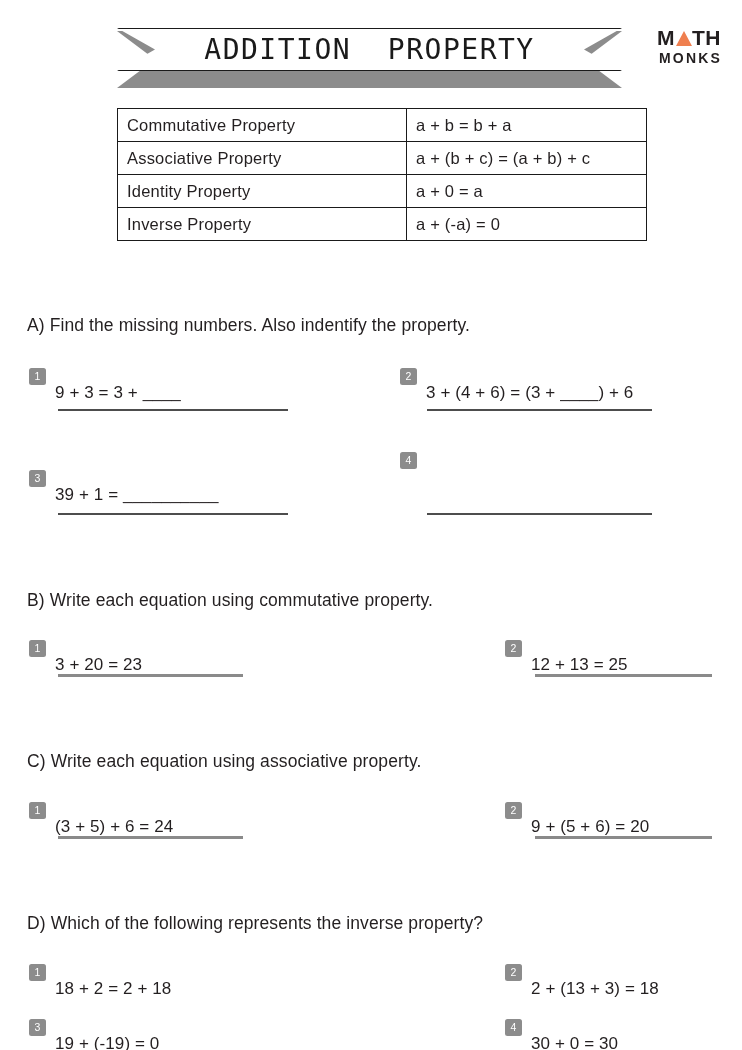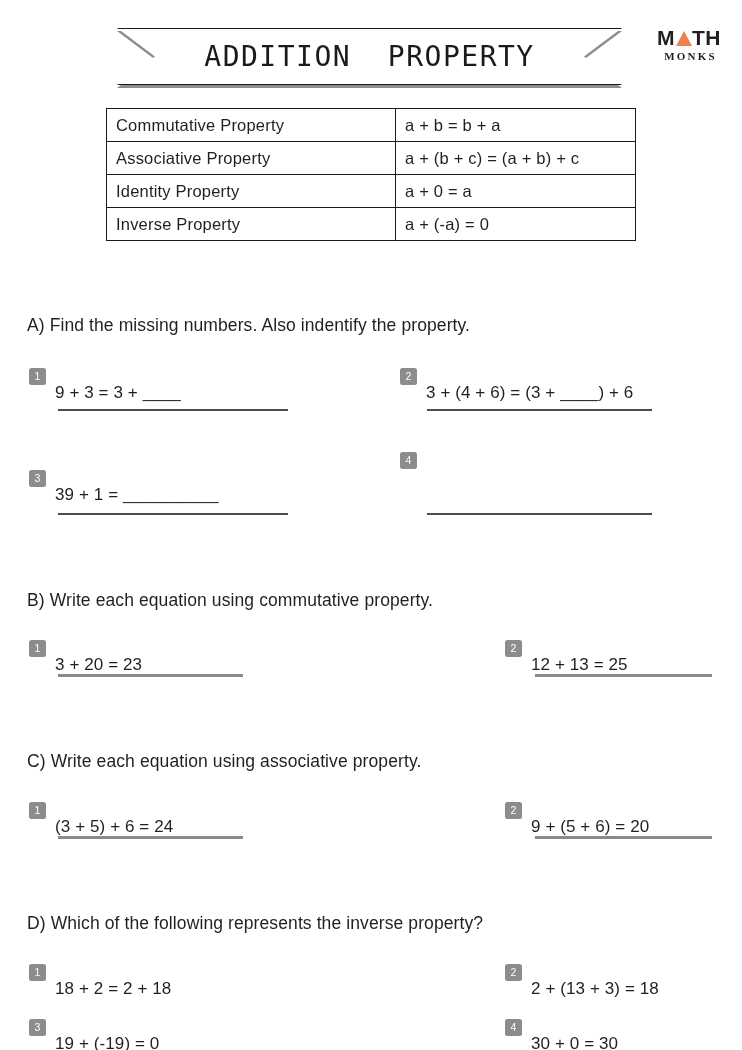--- a/index.html
+++ b/index.html
@@ -35,21 +35,21 @@
     width: 505px;
     height: 57px;
     background: #8c8c8c;
     clip-path: polygon(0 0, 38px 50%, 0 100%, 100% 100%, calc(100% - 38px) 50%, 100% 0);
   }
   .banner {
     position: absolute;
     left: 0;
     top: 0;
     width: 505px;
-    height: 57px;
+    height: 43px;
     background: #ffffff;
     border: 1.6px solid #1a1a1a;
     box-sizing: border-box;
     clip-path: polygon(0 0, 38px 50%, 0 100%, 100% 100%, calc(100% - 38px) 50%, 100% 0);
     display: flex;
     align-items: center;
     justify-content: center;
   }
   .banner-title {
     font-family: "DejaVu Sans Mono", monospace;
@@ -83,40 +83,41 @@
     width: 0;
     height: 0;
     border-left: 8px solid transparent;
     border-right: 8px solid transparent;
     border-bottom: 15px solid #ef7f4f;
     margin: 0 0.5px;
     position: relative;
     top: 1px;
   }
   .logo-monks {
-    font-family: Liberation Serif, serif;
-    font-size: 11px;
+    font-family: Liberation Sans, sans-serif;
+    font-size: 14px;
     font-weight: bold;
     letter-spacing: 2.2px;
     color: #231f20;
     margin-top: 3px;
     padding-left: 3px;
   }
 
   
   .prop-table-wrap {
     position: absolute;
     left: 106px;
     top: 108px;
     width: 530px;
   }
   table.prop-table {
     border-collapse: collapse;
     width: 530px;
     table-layout: fixed;
+    margin-left: 11px;
   }
   table.prop-table td {
     border: 1px solid #1a1a1a;
     height: 32px;
     padding: 0 9px;
     font-size: 16.5px;
     color: #231f20;
     vertical-align: middle;
     letter-spacing: 0.2px;
   }

